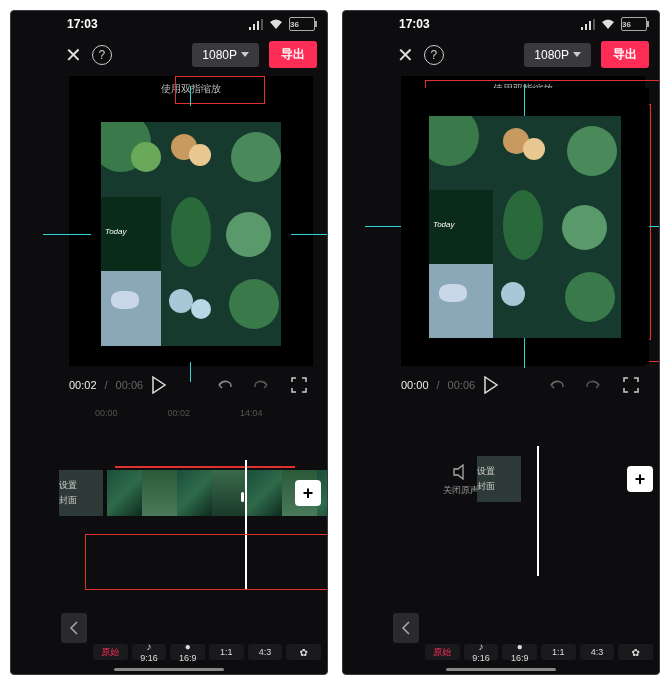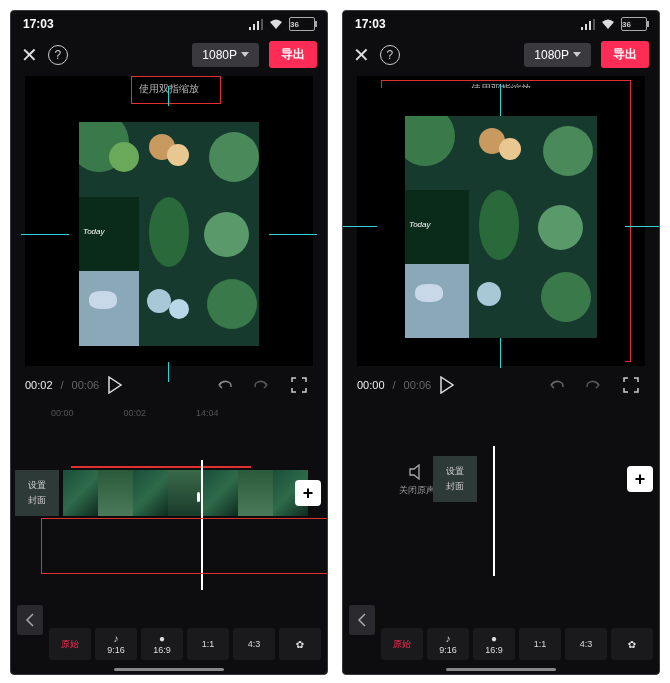--- a/index.html
+++ b/index.html
@@ -1,17 +1,17 @@
 <!DOCTYPE html>
 <html><head>
 <meta charset="utf-8">
 <style>
 html,body{margin:0;padding:0;background:#fff;font-family:sans-serif;}
 .wrap{display:flex;gap:14px;padding:10px;width:670px;box-sizing:border-box;}
-.phone{width:322px;height:663px;background:#0d0d0f;border:1px solid #3a3a40;border-radius:4px;position:relative;overflow:hidden;color:#fff;font-size:11px;display:flex;flex-direction:column;}
+.phone{width:322px;height:663px;background:#0d0d0f;border:1px solid #3a3a40;border-radius:4px;position:relative;overflow:hidden;color:#fff;font-size:11px;display:flex;flex-direction:column;padding-left:44px;}
 .status{display:flex;align-items:center;justify-content:space-between;padding:6px 12px;font-size:12px;font-weight:600;}
 .sicons{display:flex;gap:6px;align-items:center;}
 .bat{width:24px;height:12px;border:1px solid #aaa;border-radius:2px;position:relative;font-size:8px;display:flex;align-items:center;justify-content:flex-start;color:#ccc;}
 .bat:after{content:"";position:absolute;right:-3px;top:3px;width:2px;height:6px;background:#aaa;}
 .sig{position:relative;width:14px;height:11px;}
 .sig span{position:absolute;bottom:0;width:2px;background:#ddd;}
 .sig .b1{left:0;height:3px;} .sig .b2{left:4px;height:6px;} .sig .b3{left:8px;height:9px;} .sig .b4{left:12px;height:11px;background:#555;}
 .topbar{display:flex;align-items:center;padding:4px 10px 8px;gap:10px;}
 .topbar .x{font-size:20px;font-weight:300;color:#ddd;}
 .topbar .q{width:18px;height:18px;border:1.5px solid #ccc;border-radius:50%;display:flex;align-items:center;justify-content:center;font-size:12px;color:#ccc;}
@@ -27,30 +27,30 @@
 .tile{position:relative;background:#163a2e;overflow:hidden;}
 .lf{position:absolute;border-radius:50%;}
 .playbar{display:flex;align-items:center;padding:10px 14px;gap:8px;font-size:11px;}
 .time{color:#eee;} .dur{color:#666;}
 .play{flex:1;text-align:center;}
 .ctl{color:#888;font-size:16px;padding:0 6px;}
 .marks{display:flex;gap:50px;padding:0 40px;color:#555;font-size:9px;margin-top:4px;}
 .tl{flex:1;position:relative;margin-top:2px;}
 .strip{position:absolute;display:flex;height:46px;top:50px;}
 .thumb{background:linear-gradient(135deg,#1a4d3a,#2e6b4a,#0f2a1f);position:relative;}
-.cover{width:44px;height:46px;background:#2e3a38;display:flex;flex-direction:column;align-items:center;justify-content:center;font-size:9px;color:#ccc;margin-right:4px;gap:2px;}
+.cover{width:44px;height:46px;background:#2e3a38;display:flex;flex-direction:column;align-items:flex-start;justify-content:center;font-size:9px;color:#ccc;margin-right:4px;gap:2px;}
 .add{width:26px;height:26px;background:#fff;color:#000;border-radius:4px;display:flex;align-items:center;justify-content:center;font-size:18px;font-weight:bold;position:absolute;top:60px;}
 .ph{position:absolute;width:1.5px;background:#fff;top:40px;height:130px;}
 .redline{position:absolute;height:2px;background:#e03030;top:46px;}
 .wmark{position:absolute;width:3px;height:10px;background:#fff;border-radius:2px;top:72px;}
 .mute{position:absolute;top:58px;display:flex;flex-direction:column;align-items:center;gap:4px;color:#999;font-size:9px;}
 .bottom{display:flex;align-items:center;gap:6px;padding:8px 6px 14px;}
 .back{width:26px;height:30px;background:#2a2a2e;border-radius:3px;display:flex;align-items:center;justify-content:center;color:#aaa;}
 .ratios{flex:1;display:flex;gap:4px;}
-.rbtn{flex:1;height:32px;background:#1a1a1d;border-radius:3px;display:flex;flex-direction:column;align-items:center;justify-content:center;font-size:9px;color:#ddd;gap:1px;margin-top:48px;}
+.rbtn{flex:1;height:16px;background:#1a1a1d;border-radius:3px;display:flex;flex-direction:column;align-items:center;justify-content:center;font-size:9px;color:#ddd;gap:1px;margin-top:48px;}
 .rbtn.active{color:#ff2d55;}
 .rbtn .ic{font-size:10px;}
 .homebar{position:absolute;bottom:3px;left:50%;transform:translateX(-50%);width:110px;height:3px;background:#888;border-radius:2px;}
 .rbox{border:1px solid #e03030;position:absolute;pointer-events:none;}
 svg{display:block;}
 </style>
 </head>
 <body>
 
 <div class="wrap">

